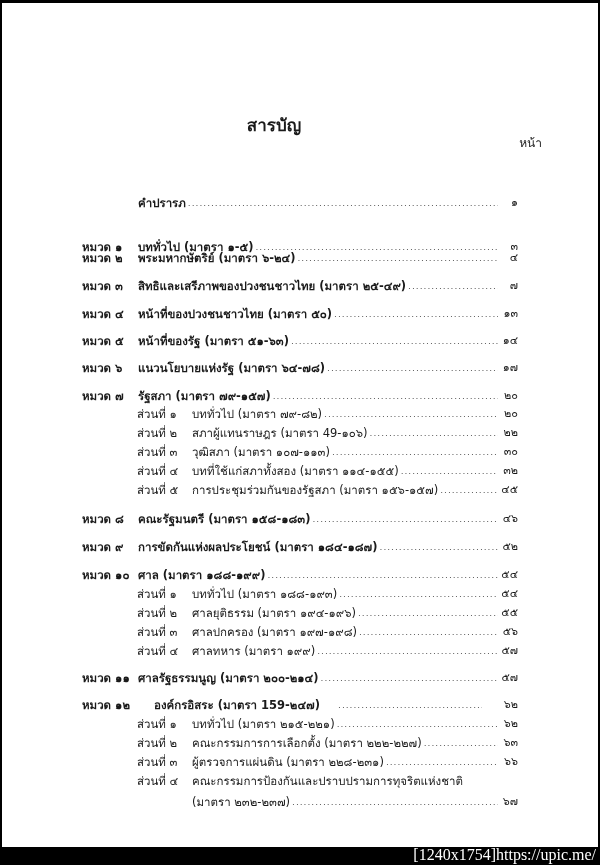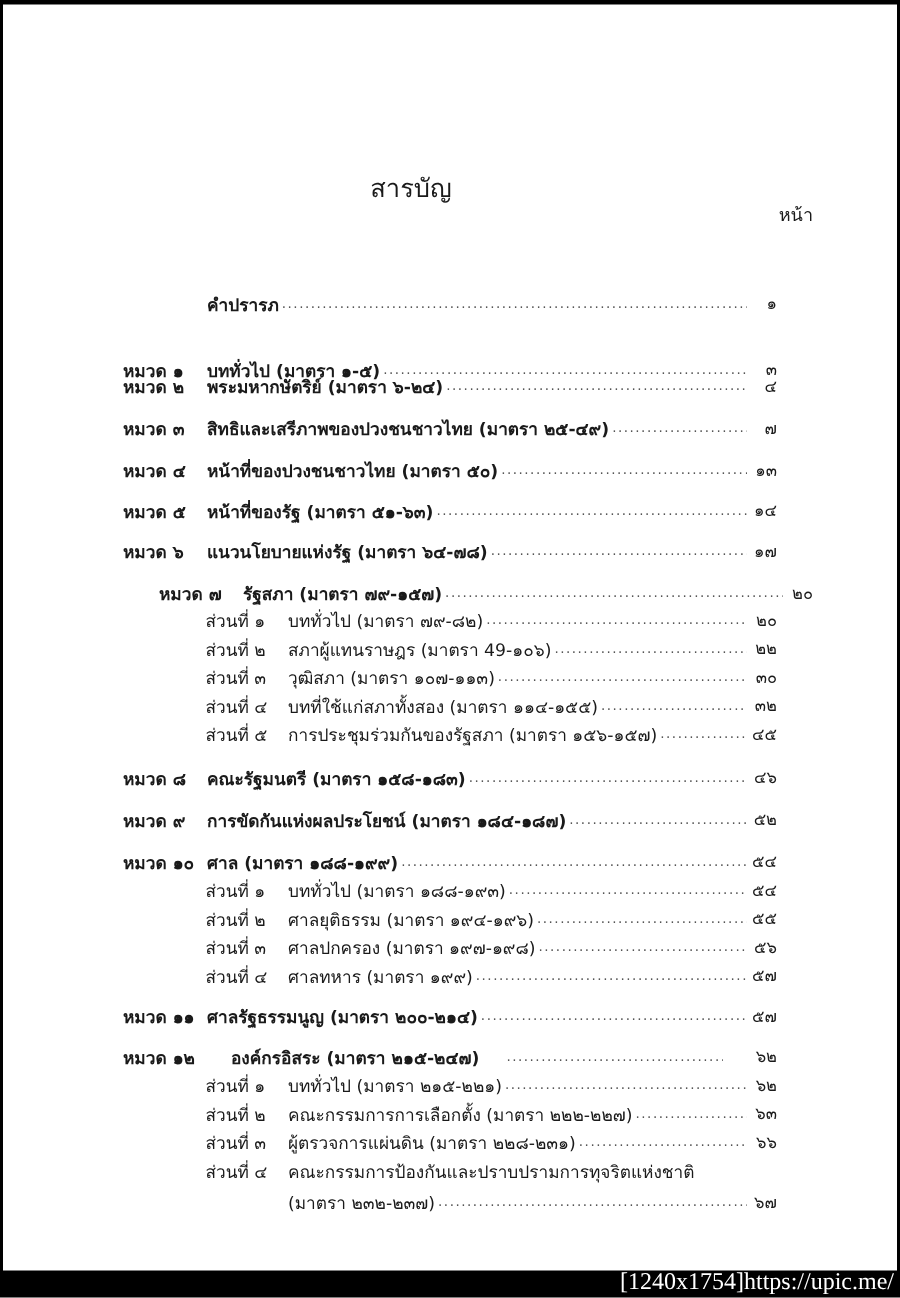--- a/index.html
+++ b/index.html
@@ -5,21 +5,21 @@
   html, body { margin: 0; padding: 0; }
   body {
     width: 600px; height: 865px; background: #000; position: relative; overflow: hidden;
     font-family: "DejaVu Sans", "Liberation Sans", sans-serif; color: #1a1a1a;
   }
   .page {
     position: absolute; left: 2px; top: 3px; width: 596px; height: 844px; background: #fff;
   }
   .title {
     position: absolute; top: 108px; left: 0; width: 544px; text-align: center;
-    font-size: 17px; font-weight: normal;
+    font-size: 17px; font-weight: bold;
   }
   .page-label {
     position: absolute; top: 130px; right: 56px; font-size: 12px;
   }
   .doc-heading {
     position: absolute; top: 160px; left: 80px; font-size: 13.5px; font-weight: bold;
   }
   .toc { position: absolute; left: 80px; top: 192px; width: 436px; }
   .row {
     position: absolute; left: 0; width: 436px; height: 16px; display: flex; align-items: flex-start;
@@ -84,21 +84,21 @@
         <span class="name">หน้าที่ของรัฐ  (มาตรา ๕๑-๖๓)</span>
         <span class="dots"></span>
         <span class="num">๑๔</span>
       </div>
       <div class="row chapter" style="top: 165px;">
         <span class="lead">หมวด ๖</span>
         <span class="name">แนวนโยบายแห่งรัฐ  (มาตรา ๖๔-๗๘)</span>
         <span class="dots"></span>
         <span class="num">๑๗</span>
       </div>
-      <div class="row chapter" style="top: 193px; margin-left: 24px;">
+      <div class="row chapter" style="top: 193px;">
         <span class="lead">หมวด ๗</span>
         <span class="name">รัฐสภา  (มาตรา ๗๙-๑๕๗)</span>
         <span class="dots"></span>
         <span class="num">๒๐</span>
       </div>
       <div class="row section" style="top: 211px;">
         <span class="lead">ส่วนที่ ๑</span>
         <span class="name">บททั่วไป  (มาตรา ๗๙-๘๒)</span>
         <span class="dots"></span>
         <span class="num">๒๐</span>
@@ -170,21 +170,21 @@
         <span class="num">๕๗</span>
       </div>
       <div class="row chapter" style="top: 475px;">
         <span class="lead">หมวด ๑๑</span>
         <span class="name">ศาลรัฐธรรมนูญ  (มาตรา ๒๐๐-๒๑๔)</span>
         <span class="dots"></span>
         <span class="num">๕๗</span>
       </div>
       <div class="row chapter" style="top: 502px; gap: 16px;">
         <span class="lead">หมวด ๑๒</span>
-        <span class="name">องค์กรอิสระ  (มาตรา ๒๑๕-๒๔๗)</span>
+        <span class="name">องค์กรอิสระ  (มาตรา 159-๒๔๗)</span>
         <span class="dots"></span>
         <span class="num">๖๒</span>
       </div>
       <div class="row section" style="top: 521px;">
         <span class="lead">ส่วนที่ ๑</span>
         <span class="name">บททั่วไป  (มาตรา ๒๑๕-๒๒๑)</span>
         <span class="dots"></span>
         <span class="num">๖๒</span>
       </div>
       <div class="row section" style="top: 540px;">

